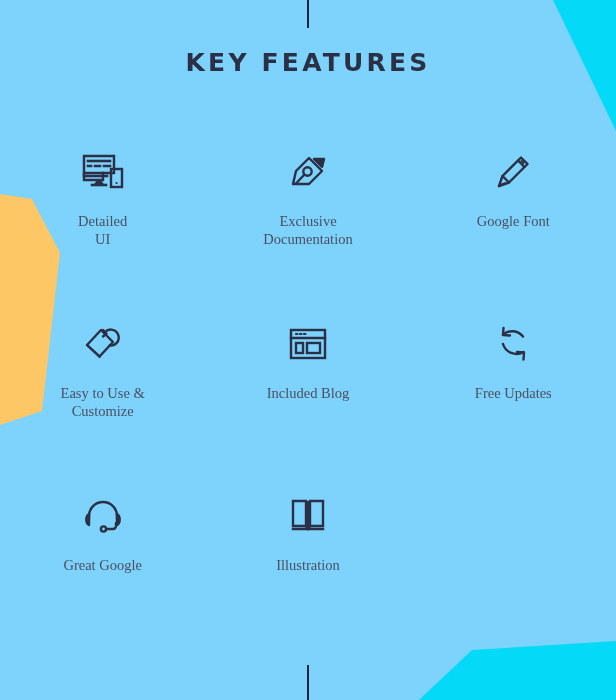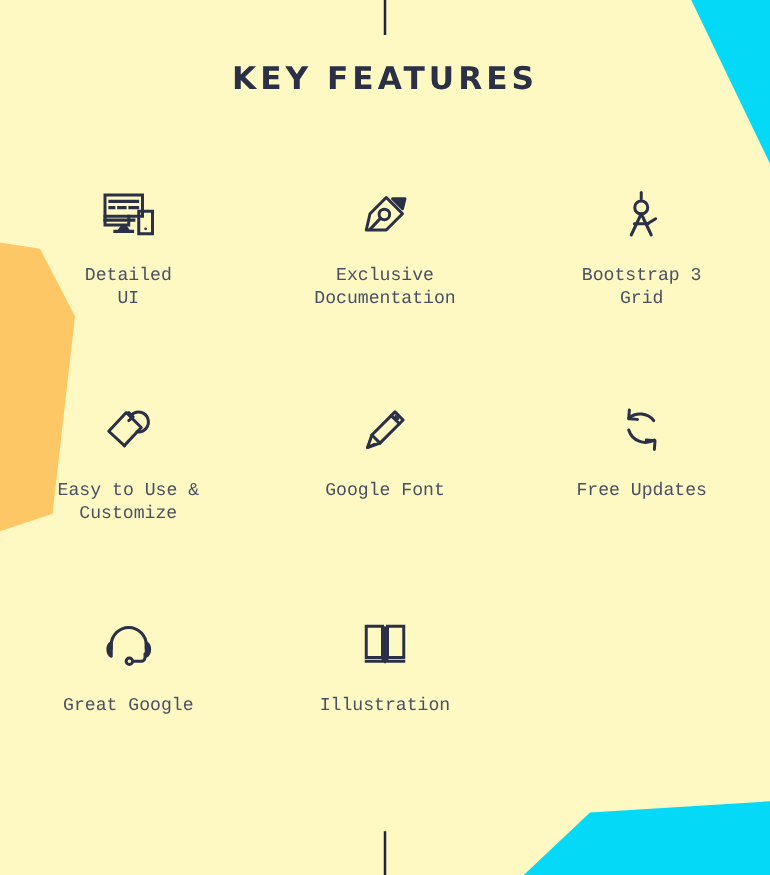--- a/index.html
+++ b/index.html
@@ -12,21 +12,21 @@
     background: #f1f6f6;
     font-family: "Liberation Sans", sans-serif;
     overflow: hidden;
     position: relative;
   }
 
   #page {
     position: relative;
     width: 616px;
     height: 700px;
-    background: #fef9c3;
+    background: #7dd3fc;
     overflow: hidden;
   }
 
   
   .deco-layer {
     position: absolute;
     inset: 0;
     width: 616px;
     height: 700px;
     pointer-events: none;
@@ -97,21 +97,21 @@
     display: block;
   }
 
   .feature-label {
     font-size: 14.5px;
     line-height: 18px;
     color: #4a4f63;
     text-align: center;
     max-width: 160px;
     white-space: pre-line;
-    font-family: Liberation Mono, monospace;
+    font-family: Liberation Serif, serif;
   }
 </style>
 </head>
 <body>
 
 <div id="page">
 
   <svg class="deco-layer" viewBox="0 0 616 700">
     <polygon points="553,0 616,0 616,131" fill="#04daf7"></polygon>
     <polygon points="0,194 32,199 60,253 42,411 0,425" fill="#fdc765"></polygon>
@@ -149,61 +149,59 @@
           <path d="M6 32 L9 19 L22 6 L35 19 L22 32 Z"></path>
           <circle cx="20.5" cy="19.5" r="4.2"></circle>
           <path d="M17.5 22.5 L9 31.5"></path>
           <path d="M27 7 L35 15 L37 7 Z" fill="currentColor" stroke="currentColor"></path>
         </svg>
       </span>
       <span class="feature-label">Exclusive
 Documentation</span>
     </div>
 
-    <div class="feature">
-      <span class="feature-icon">
-        <svg width="34" height="42" viewBox="0 0 34 42" fill="none" stroke="currentColor" stroke-width="2.4" stroke-linecap="round" stroke-linejoin="round">
-          <path d="M17 3 V8"></path>
-          <circle cx="17" cy="15" r="5.2"></circle>
-          <path d="M17 20 L9 37"></path>
-          <path d="M17 20 L25 37"></path>
-          <path d="M11.5 28 H22.5"></path>
-          <path d="M22 28 L28.5 24"></path>
-        </svg>
-      </span>
-      <span class="feature-label">Bootstrap 3
-Grid</span>
-    </div>
-
-    <div class="feature">
-      <span class="feature-icon">
-        <svg width="42" height="40" viewBox="0 0 42 40" fill="none" stroke="currentColor" stroke-width="2.4" stroke-linecap="round" stroke-linejoin="round">
-          <path d="M5 21 L19 6 L31 18 L17.5 32.5 Z"></path>
-          <path d="M23 8 A8 8 0 1 1 27.5 21.5"></path>
-          <path d="M21 6 L24.5 9.5 L21 12.5" fill="none"></path>
-          <circle cx="17.5" cy="32.5" r="1.4" fill="currentColor" stroke="none"></circle>
-        </svg>
-      </span>
-      <span class="feature-label">Easy to Use &amp;
-Customize</span>
-    </div>
 
     <div class="feature">
       <span class="feature-icon">
         <svg width="40" height="40" viewBox="0 0 40 40" fill="none" stroke="currentColor" stroke-width="2.4" stroke-linecap="round" stroke-linejoin="round">
           <path d="M6 34 L9.5 24 L28 5.5 L34.5 12 L16 30.5 Z"></path>
           <path d="M9.5 24 L16 30.5"></path>
           <path d="M6 34 L11.5 31.5"></path>
           <path d="M25 8.5 L31.5 15"></path>
           <path d="M28.5 9 L30.5 11" stroke-width="2"></path>
         </svg>
       </span>
       <span class="feature-label">Google Font</span>
     </div>
 
+    <div class="feature">
+      <span class="feature-icon">
+        <svg width="42" height="40" viewBox="0 0 42 40" fill="none" stroke="currentColor" stroke-width="2.4" stroke-linecap="round" stroke-linejoin="round">
+          <path d="M5 21 L19 6 L31 18 L17.5 32.5 Z"></path>
+          <path d="M23 8 A8 8 0 1 1 27.5 21.5"></path>
+          <path d="M21 6 L24.5 9.5 L21 12.5" fill="none"></path>
+          <circle cx="17.5" cy="32.5" r="1.4" fill="currentColor" stroke="none"></circle>
+        </svg>
+      </span>
+      <span class="feature-label">Easy to Use &amp;
+Customize</span>
+    </div>
+
+    <div class="feature">
+      <span class="feature-icon">
+        <svg width="40" height="34" viewBox="0 0 40 34" fill="none" stroke="currentColor" stroke-width="2.4" stroke-linecap="square" stroke-linejoin="miter">
+          <rect x="3" y="3" width="34" height="28"></rect>
+          <path d="M3 11 H37"></path>
+          <path d="M8 7 H9.5 M12 7 H13.5 M16 7 H17.5" stroke-width="2.2" stroke-linecap="round"></path>
+          <rect x="8" y="16" width="7" height="10"></rect>
+          <rect x="19" y="16" width="13" height="10"></rect>
+        </svg>
+      </span>
+      <span class="feature-label">Included Blog</span>
+    </div>
 
     <div class="feature">
       <span class="feature-icon">
         <svg width="40" height="40" viewBox="0 0 40 40" fill="none" stroke="currentColor" stroke-width="2.4" stroke-linecap="round" stroke-linejoin="round">
           <path d="M30 12.5 A14 14 0 0 0 10 10.5"></path>
           <path d="M10 20 A14 14 0 0 0 30.5 28"></path>
           <path d="M10.5 4 L10 11 L17 11.5"></path>
           <path d="M30.5 35.5 L31 28.5 L24 28"></path>
         </svg>
       </span>

